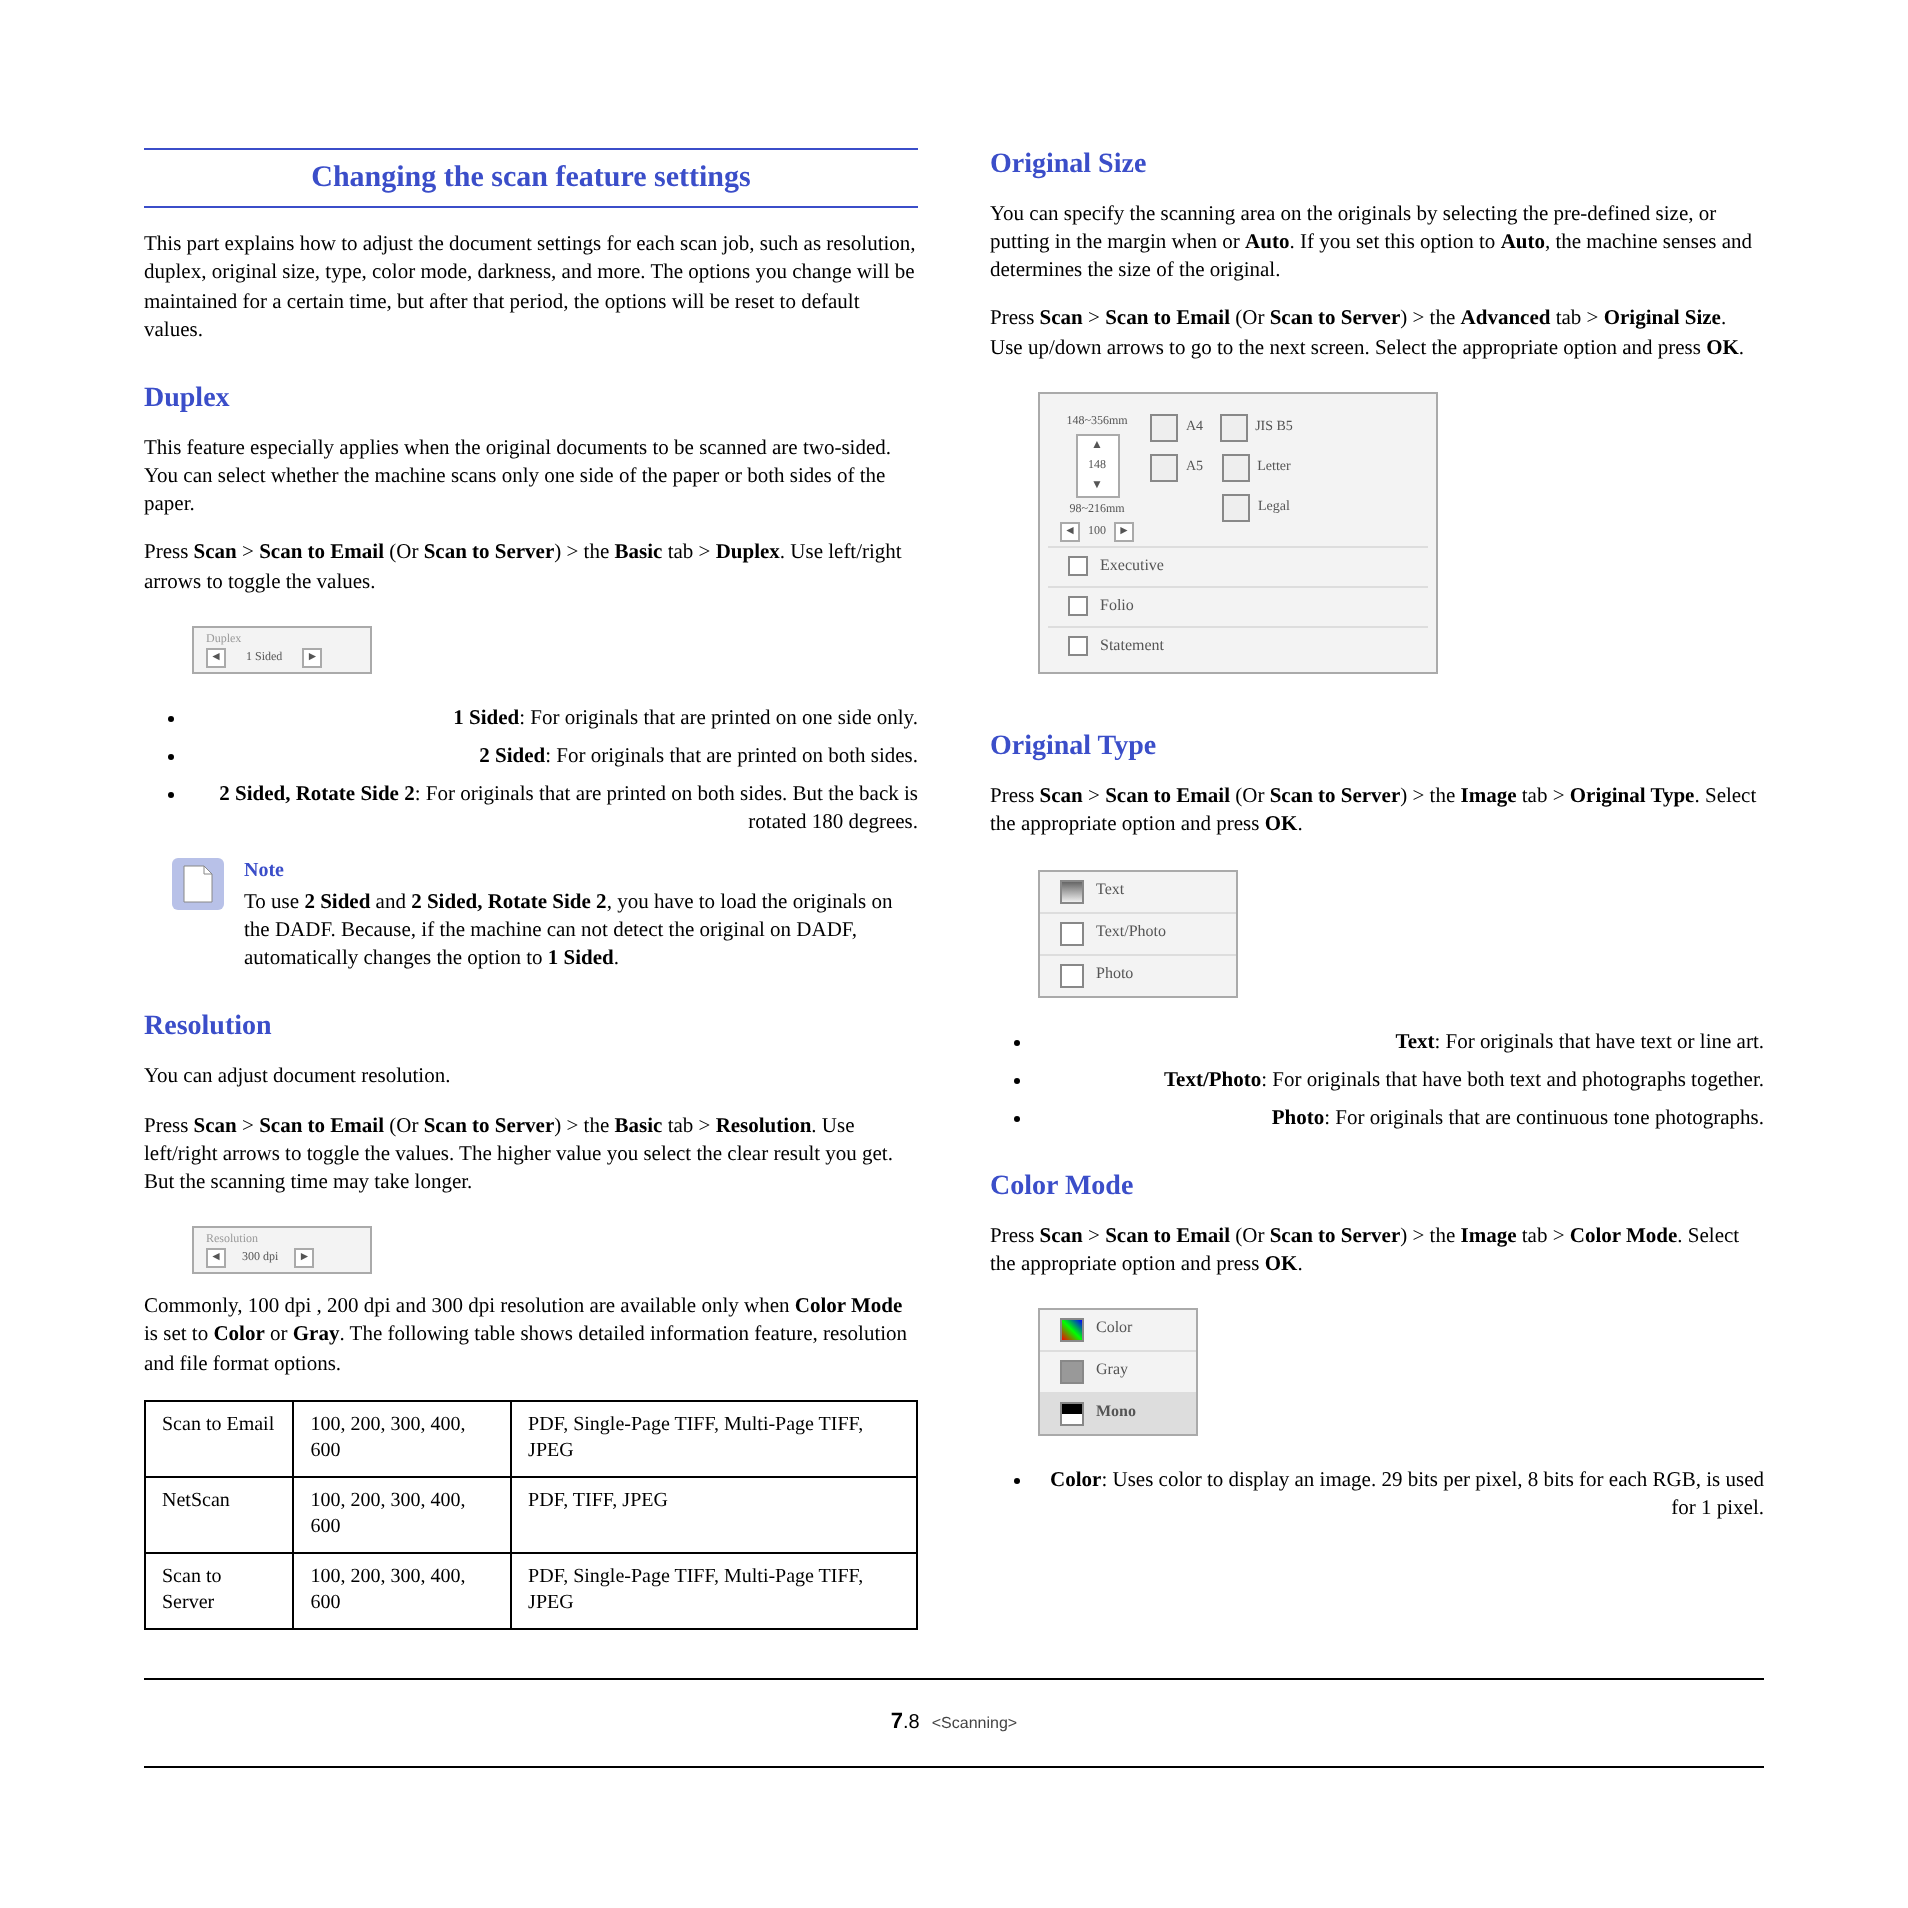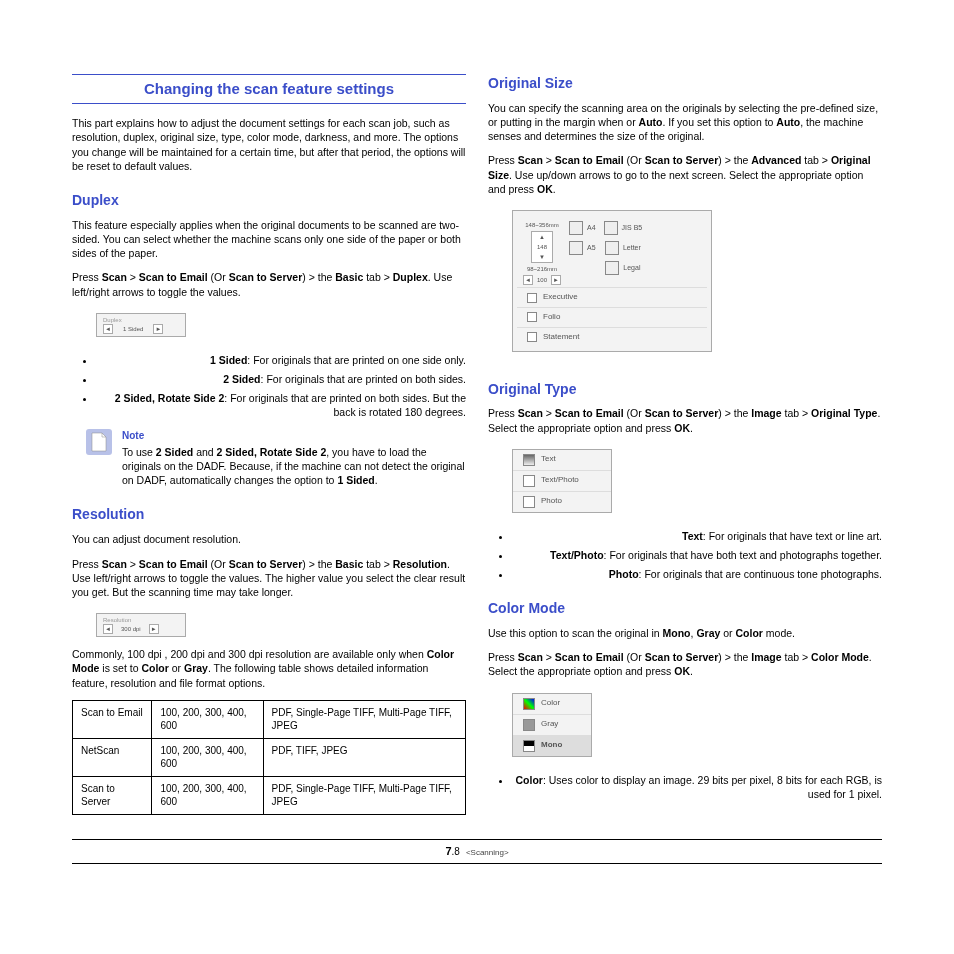--- a/index.html
+++ b/index.html
@@ -8,21 +8,22 @@
     background: #fff;
     width: 954px;
     height: 954px;
     padding: 60px 72px 20px 72px;
     font-size: 10.5px;
     color: #000;
     line-height: 1.35;
   }
   .columns {
     display: flex;
-    gap: 22px;
+    gap: 36px;
+    font-family: Liberation Serif, serif;
   }
   .col { flex: 1; min-width: 0; }
   .main-title {
     color: #3b4ec9;
     font-weight: bold;
     text-align: center;
     font-size: 15px;
     border-top: 1.5px solid #3b4ec9;
     border-bottom: 1px solid #3b4ec9;
     padding: 4px 0;
@@ -56,21 +57,21 @@
   .note-title { color:#3b4ec9; font-weight:bold; font-size:10px; margin-bottom:2px;}
   .screenshot {
     border: 1px solid #aaa;
     background: #f3f3f3;
     display: inline-block;
     margin: 4px 0 10px 24px;
     font-size: 8px;
     color: #555;
   }
   .screenshot .cell {
-    display:flex; align-items:center; gap:6px;
+    display:flex; align-items:flex-start; gap:6px;
     border-bottom:1px solid #ddd;
     padding:4px 10px;
   }
   .screenshot .cell:last-child{border-bottom:none;}
   .swatch{width:12px;height:12px;border:1px solid #888;background:#fff;}
   .swatch.sm{width:10px;height:10px;}
   table.feature {
     border-collapse: collapse;
     width: 100%;
     margin: 6px 0;
@@ -80,21 +81,21 @@
     border: 1px solid #000;
     padding: 5px 8px;
     text-align: left;
     vertical-align: top;
   }
   table.feature th { font-weight: bold; text-align:center; }
   .footer {
     border-top: 0.5px solid #000;
     border-bottom: 0.5px solid #000;
     text-align: center;
-    padding: 4px 0;
+    padding: 14px 0;
     margin-top: 18px;
     font-size: 10px;
   }
   .footer .pg { font-weight:bold; font-size:11px;}
   .footer .sec { font-size:8px; color:#444; margin-left:6px;}
   b { font-weight: bold; }
   .orig-size-grid{
     padding:4px;width:200px;
   }
   .orig-top{display:flex;gap:8px;padding:6px 6px 2px 6px;border-bottom:1px solid #ddd;}
@@ -265,23 +266,20 @@
         </div>
     </div>
     <ul class="bullets">
       <li><b>Text</b><span>: For originals that have text or line art.</span></li>
       <li><b>Text/Photo</b><span>: For originals that have both text and photographs together.</span></li>
       <li><b>Photo</b><span>: For originals that are continuous tone photographs.</span></li>
     </ul>
 
     <div class="section-title">Color Mode</div>
     <p>
-      <span>Use this option to scan the original in </span><b>Mono</b><span>, </span><b>Gray</b><span> or </span><b>Color</b><span> mode.</span>
-    </p>
-    <p>
       <span>Press </span><b>Scan</b><span> &gt; </span><b>Scan to Email</b><span> (Or </span><b>Scan to Server</b><span>) &gt; the </span><b>Image</b><span> tab &gt; </span><b>Color Mode</b><span>. Select the appropriate option and press </span><b>OK</b><span>.</span>
     </p>
     <div class="screenshot" style="width:80px;">
       <div class="cell">
           <div class="swatch" style="background:linear-gradient(45deg,#f00,#0f0,#00f)"></div>
           <span>Color</span>
         </div>
       <div class="cell">
           <div class="swatch" style="background:#999"></div>
           <span>Gray</span>

